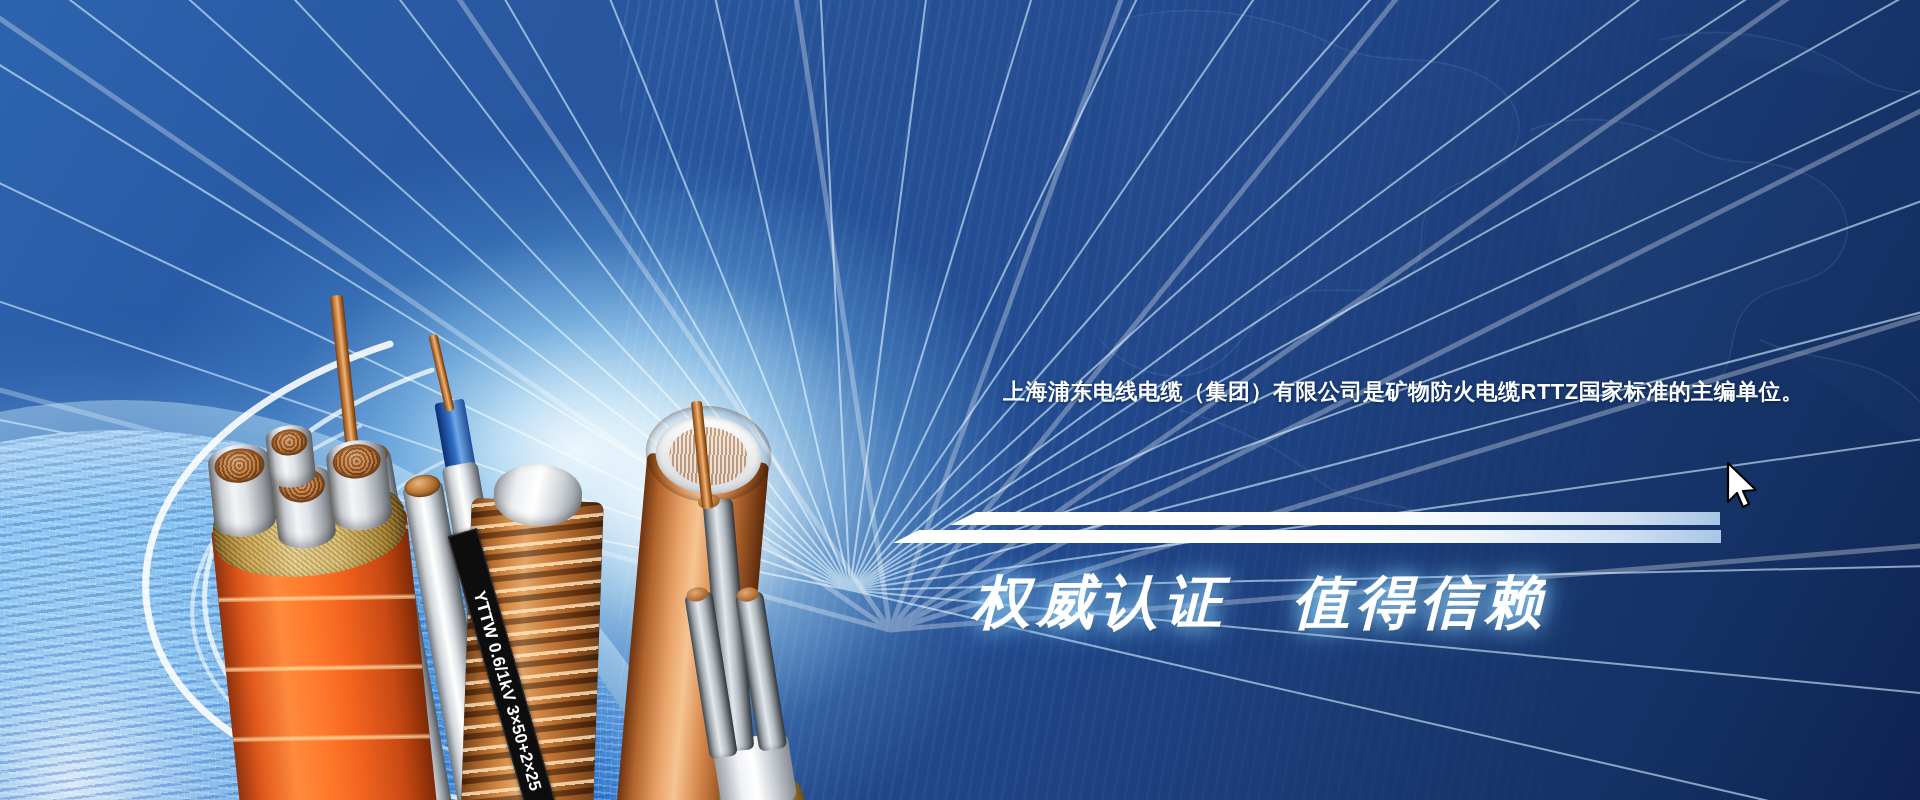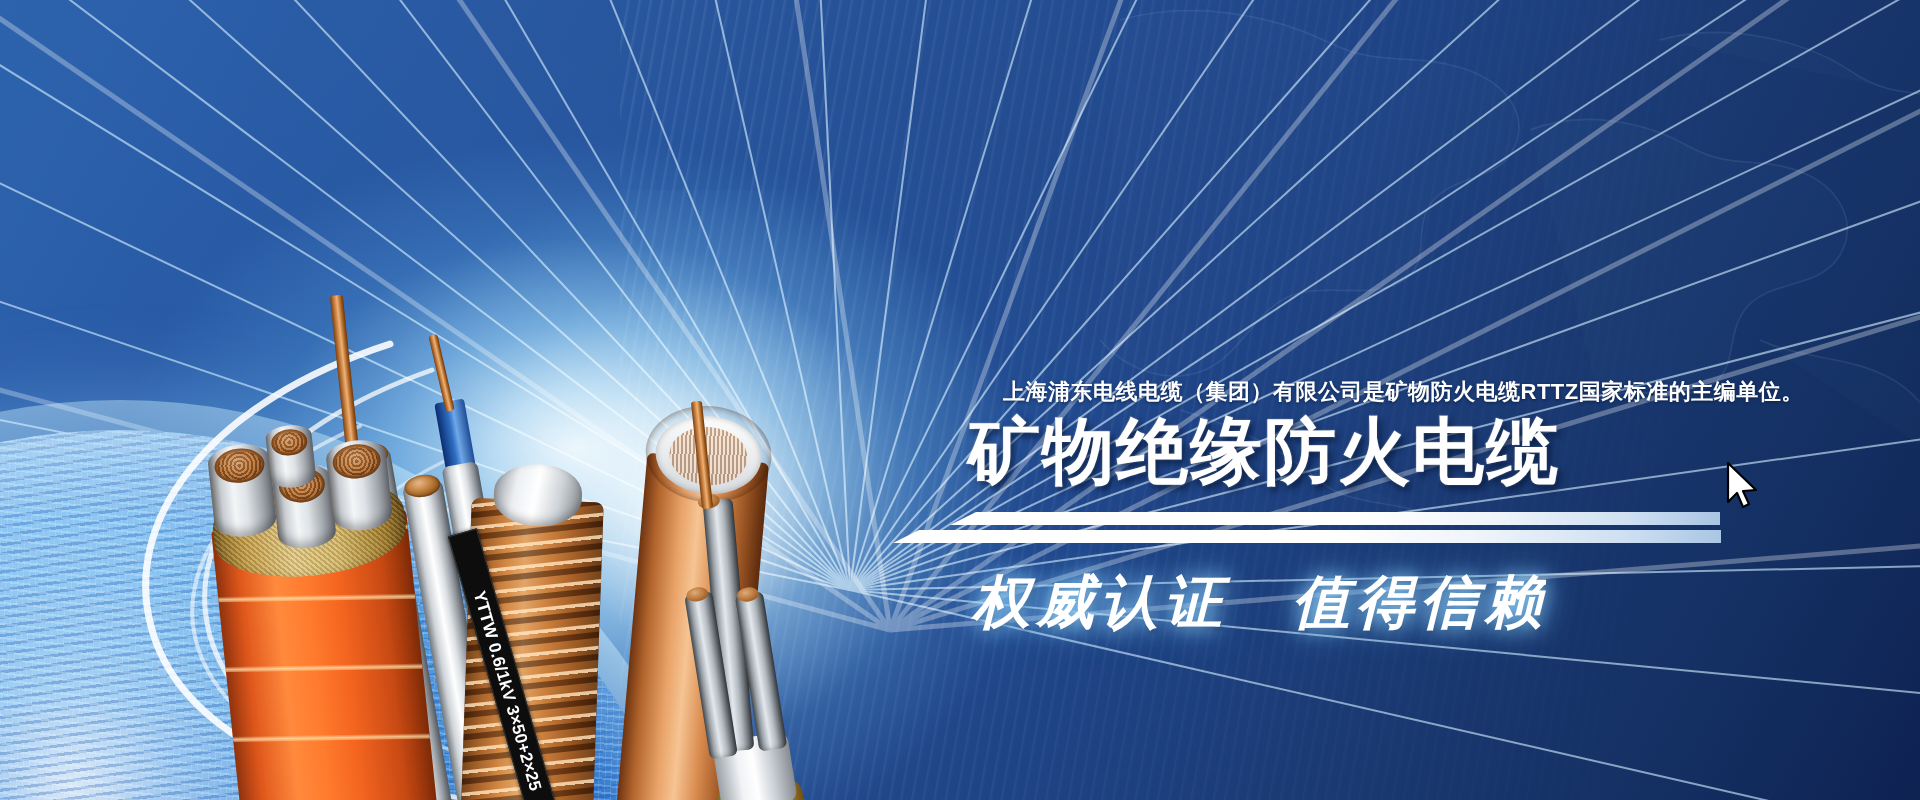--- a/index.html
+++ b/index.html
@@ -427,21 +427,20 @@
       <div class="rodcap" style="left:58px; top:114px;"></div>
       <div class="thin-wire" style="left:40px; top:-78px; width:11px; height:108px; transform:rotate(3deg);"></div>
     </div>
 
   </div>
 
   <div class="copy">
 
     <div class="subtitle">上海浦东电线电缆（集团）有限公司是矿物防火电缆RTTZ国家标准的主编单位。</div>
 
-    <h1 class="headline" style="margin:0;">矿物绝缘防火电缆</h1>
 
 
     <div class="bar bar1"></div>
     <div class="bar bar2"></div>
 
     <div class="tagline">权威认证　值得信赖</div>
 
     <svg class="cursor" viewBox="0 0 34 48">
       <polygon points="2,1 2,40 11,31 17,45 23,42 17,29 30,28" fill="#ffffff" stroke="#000000" stroke-width="2.2" stroke-linejoin="round"></polygon>
     </svg>

